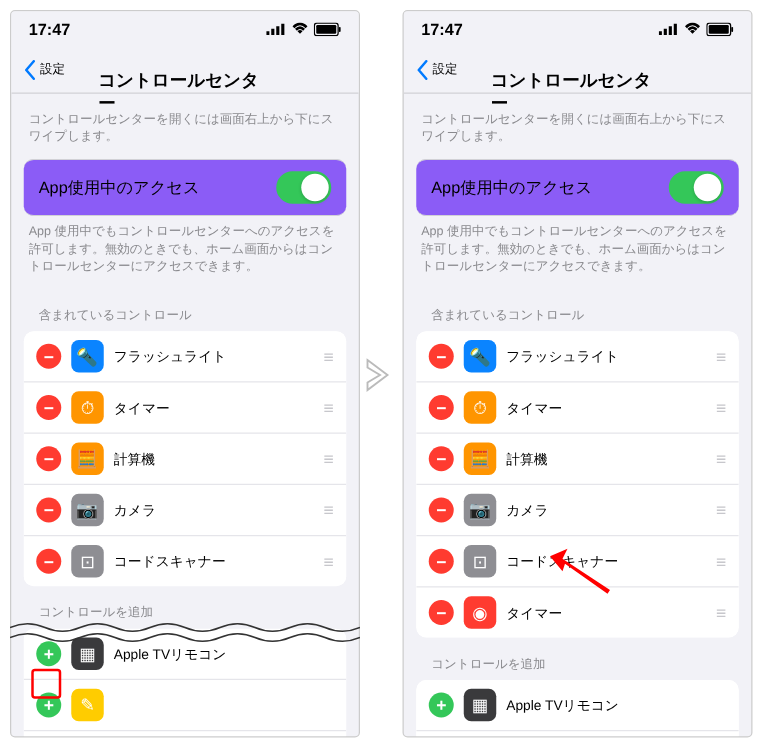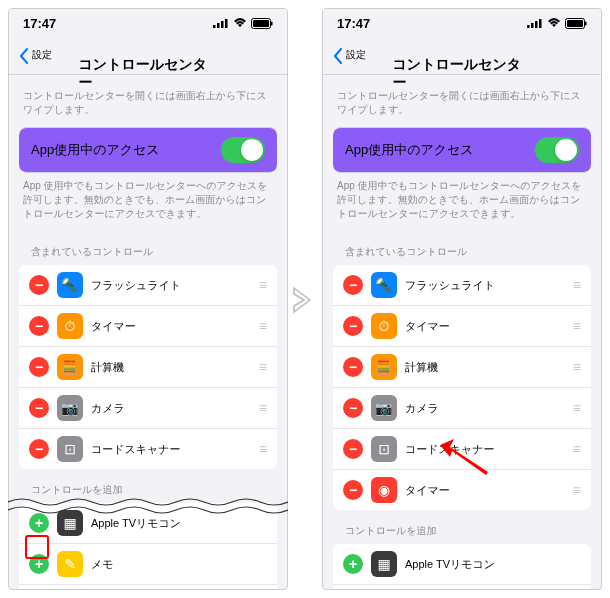--- a/index.html
+++ b/index.html
@@ -114,21 +114,20 @@
       <div class="section-header">コントロールを追加</div>
       <div class="group" id="left-more">
           <div class="ctrl-row">
             <div class="action-btn plus">+</div>
             <div class="app-icon" style="background: rgb(58, 58, 60); color: rgb(255, 255, 255);">▦</div>
             <div class="ctrl-label">Apple TVリモコン</div>
           </div>
           <div class="ctrl-row">
             <div class="action-btn plus">+</div>
             <div class="app-icon" style="background: rgb(255, 204, 0); color: rgb(255, 255, 255);">✎</div>
-            <div class="ctrl-label">メモ</div>
           </div>
           <div class="ctrl-row"></div>
         </div>
     </div>
   </div>
 
   <div class="phone" style="margin-left:34px">
     <div class="status-bar">
       <span>17:47</span>
       <span class="status-icons">

